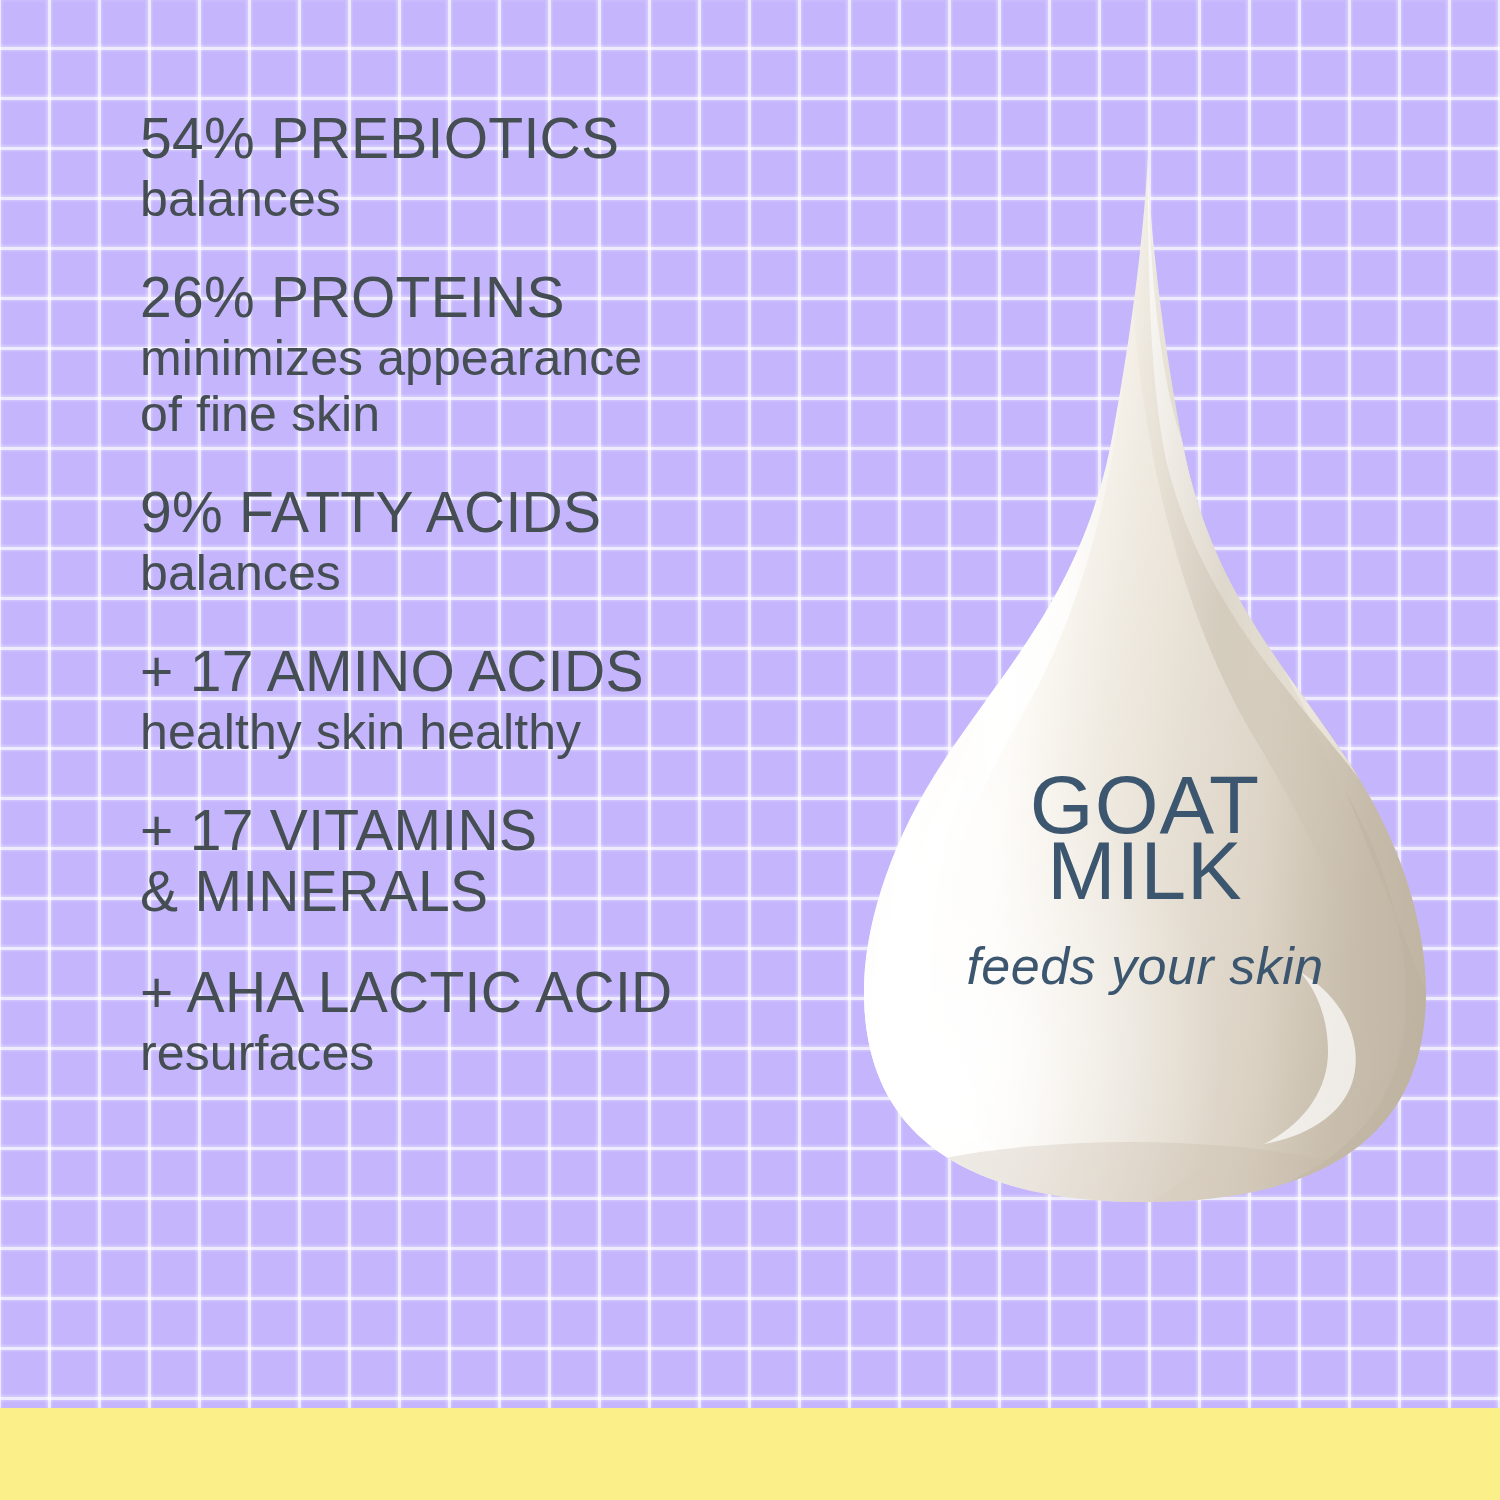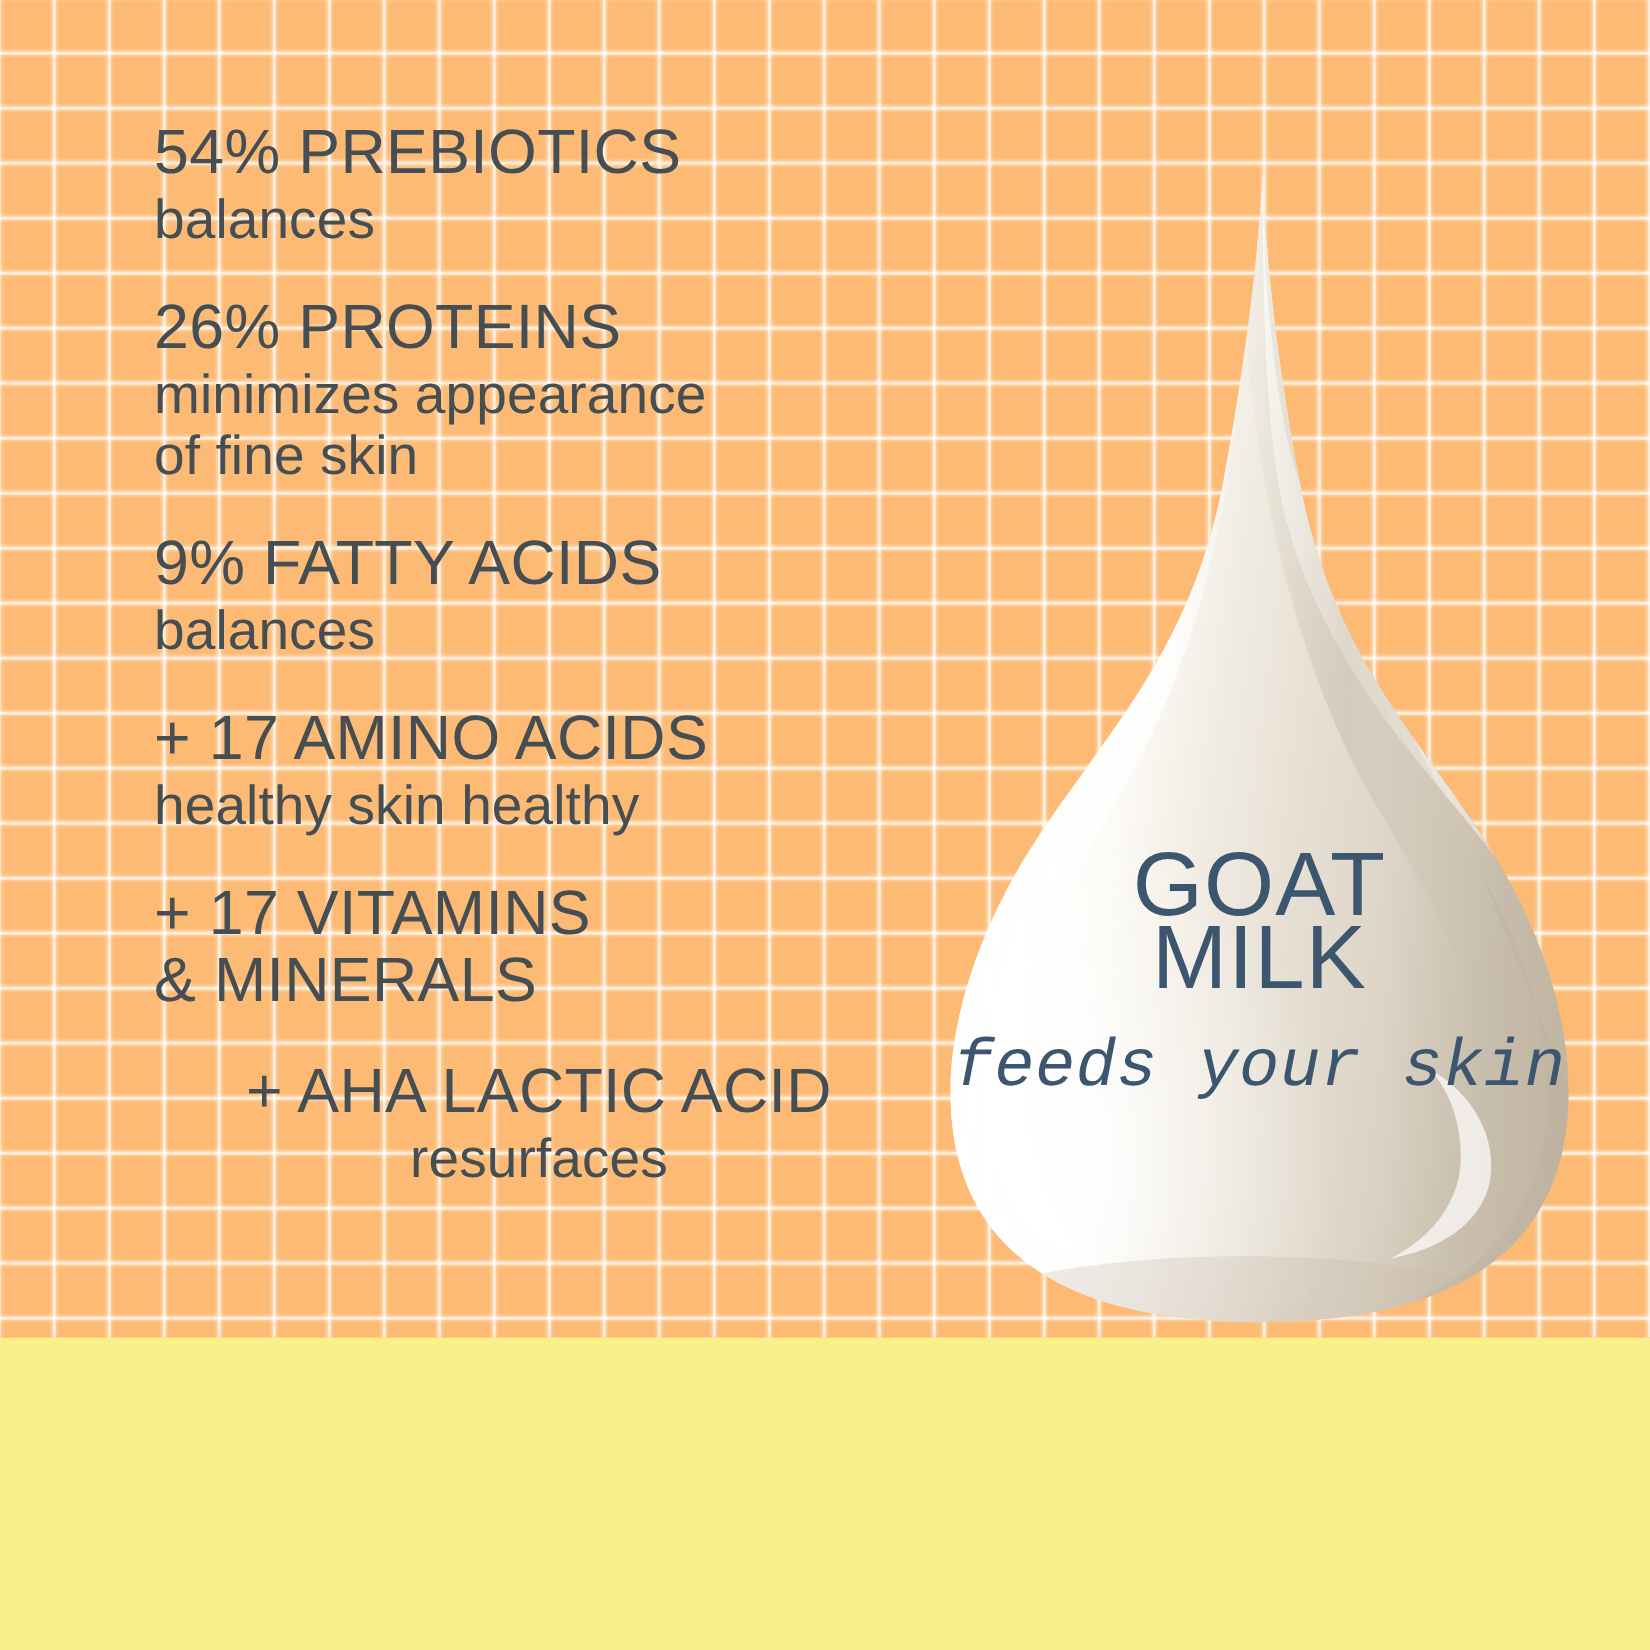--- a/index.html
+++ b/index.html
@@ -10,22 +10,22 @@
   body {
     width: 1500px;
     height: 1500px;
     overflow: hidden;
     font-family: "Liberation Sans", sans-serif;
   }
 
   #poster {
     position: relative;
     width: 1500px;
-    height: 1216px;
-    background-color: #fdba74;
+    height: 1408px;
+    background-color: #c4b5fd;
     overflow: hidden;
   }
 
   
   #grid {
     position: absolute;
     inset: 0;
     background-image:
       linear-gradient(to right,  rgba(255,255,255,0.62) 0px, rgba(255,255,255,0.62) 3px, rgba(255,255,255,0) 3px),
       linear-gradient(to bottom, rgba(255,255,255,0.62) 0px, rgba(255,255,255,0.62) 3px, rgba(255,255,255,0) 3px);
@@ -46,21 +46,21 @@
   }
 
   
   #copy {
     position: absolute;
     left: 140px;
     top: 108px;
     width: 700px;
   }
   .block { margin-bottom: 40px; }
-  .block:last-child { margin-bottom: 0; text-align: center; }
+  .block:last-child { margin-bottom: 0; }
 
   .headline {
     font-family: "Liberation Sans", sans-serif;
     font-size: 57px;
     line-height: 1.07;
     font-weight: 400;
     letter-spacing: 0.3px;
     color: #454E52;
     white-space: pre-line;
     margin: 0;
@@ -100,23 +100,23 @@
     text-align: center;
     color: #3B566E;
     font-family: "Liberation Sans", sans-serif;
     font-weight: 400;
     letter-spacing: 1px;
   }
   #goat-word { top: 624px; font-size: 82px; line-height: 1; }
   #milk-word { top: 690px; font-size: 82px; line-height: 1; }
   #tagline {
     top: 800px;
-    font-size: 61px;
+    font-size: 52px;
     line-height: 1;
-    font-family: Liberation Mono, monospace;
+    font-family: Liberation Sans, sans-serif;
     font-style: italic;
     letter-spacing: 0.5px;
     color: #3B566E;
   }
 </style>
 </head>
 <body>
 
 <div id="poster">
 

